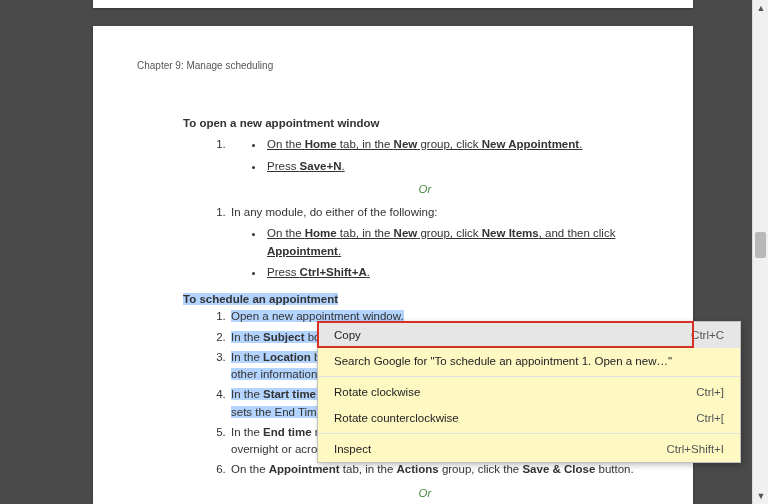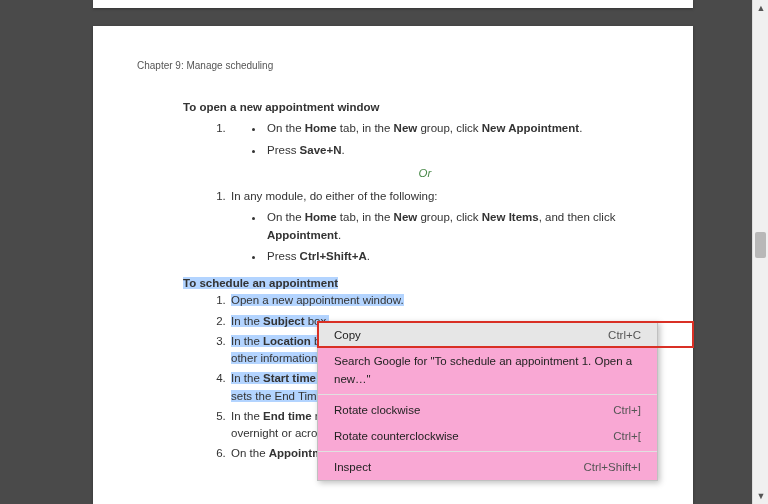--- a/index.html
+++ b/index.html
@@ -35,21 +35,21 @@
     background: #fff;
     box-shadow: 0 1px 3px rgba(0,0,0,0.3);
     padding: 32px 44px;
     font-size: 11.5px;
     color: #333;
     line-height: 1.5;
   }
   .chapter-header {
     font-size: 10px;
     color: #555;
-    margin-bottom: 26px;
+    margin-bottom: 42px;
   }
   .section-title {
     font-weight: bold;
     margin-left: 46px;
     margin-bottom: 0;
   }
   .section-title2 {
     font-weight: bold;
     margin-left: 46px;
     margin-top: 10px;
@@ -61,20 +61,21 @@
   }
   ol.numbered > li {
     margin-bottom: 3px;
     padding-left: 2px;
   }
   ul.bulleted {
     list-style: disc;
     margin-left: 22px;
     padding-left: 12px;
     margin-top: 4px;
+    text-decoration: underline;
   }
   ul.bulleted > li {
     margin-bottom: 4px;
     padding-left: 2px;
   }
   .or {
     font-style: italic;
     color: #4a8a4a;
     margin-left: 64px;
     margin-top: 6px;
@@ -82,22 +83,22 @@
     text-align: center;
   }
   .b { font-weight: bold; }
   .hl {
     background: #b3d4ff;
   }
   .context-menu {
     position: absolute;
     left: 317px;
     top: 321px;
-    width: 341px;
-    background: #f9a8d4;
+    width: 424px;
+    background: #fef9c3;
     border: 1px solid #c0c0c0;
     box-shadow: 2px 2px 6px rgba(0,0,0,0.25);
     font-size: 11.5px;
     color: #222;
     z-index: 10;
   }
   .ctx-item {
     display: flex;
     justify-content: space-between;
     padding: 4px 16px;

